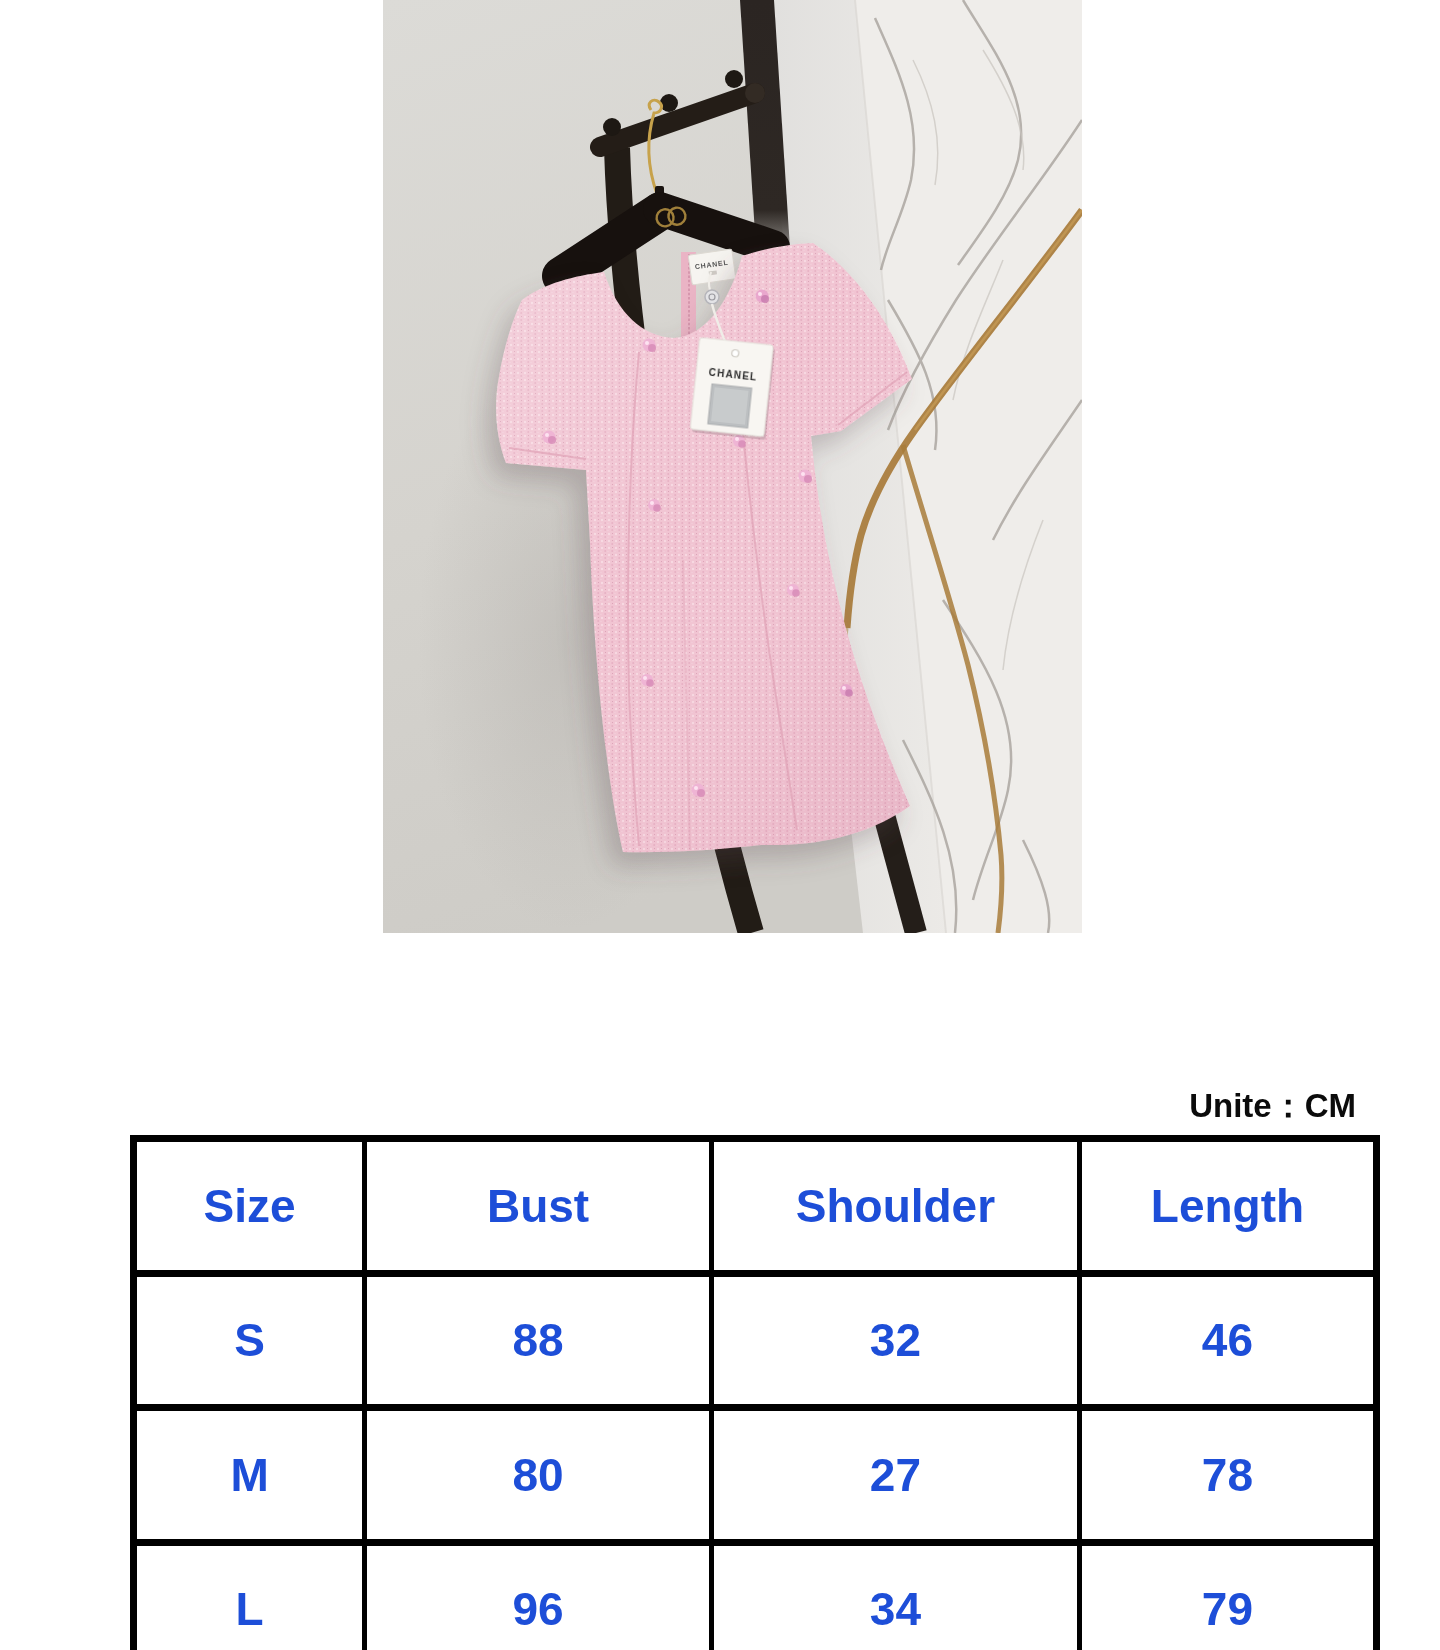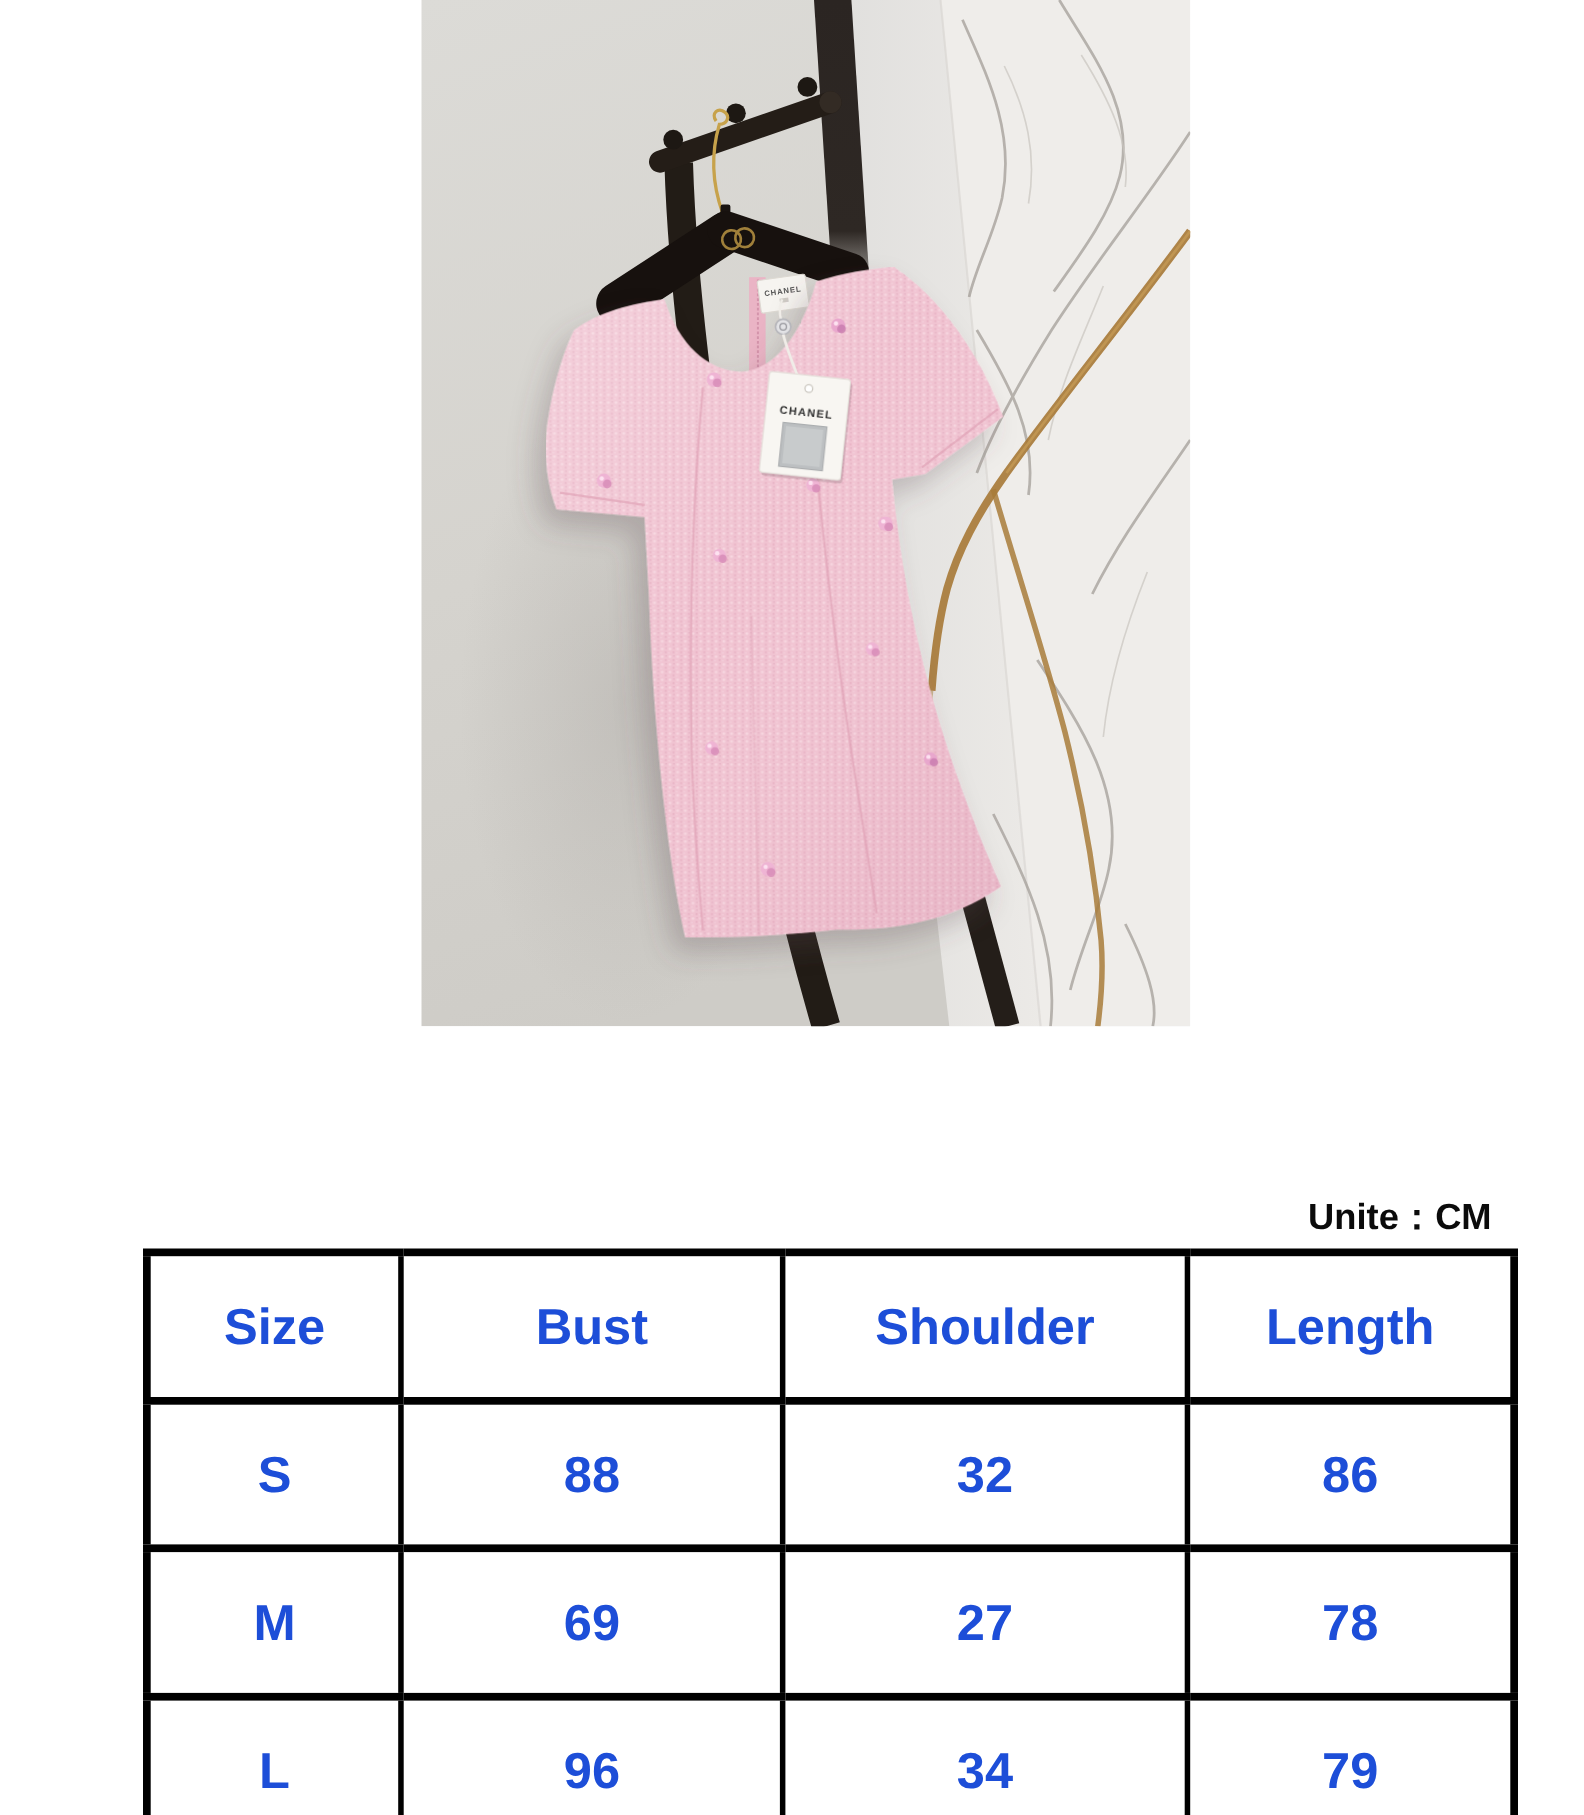--- a/index.html
+++ b/index.html
@@ -250,25 +250,25 @@
       <tr>
         <th>Size</th>
         <th>Bust</th>
         <th>Shoulder</th>
         <th>Length</th>
       </tr>
       <tr>
         <td>S</td>
         <td>88</td>
         <td>32</td>
-        <td>86</td>
+        <td>46</td>
       </tr>
       <tr>
         <td>M</td>
-        <td>69</td>
+        <td>80</td>
         <td>27</td>
         <td>78</td>
       </tr>
       <tr>
         <td>L</td>
         <td>96</td>
         <td>34</td>
         <td>79</td>
       </tr>
     </tbody>

